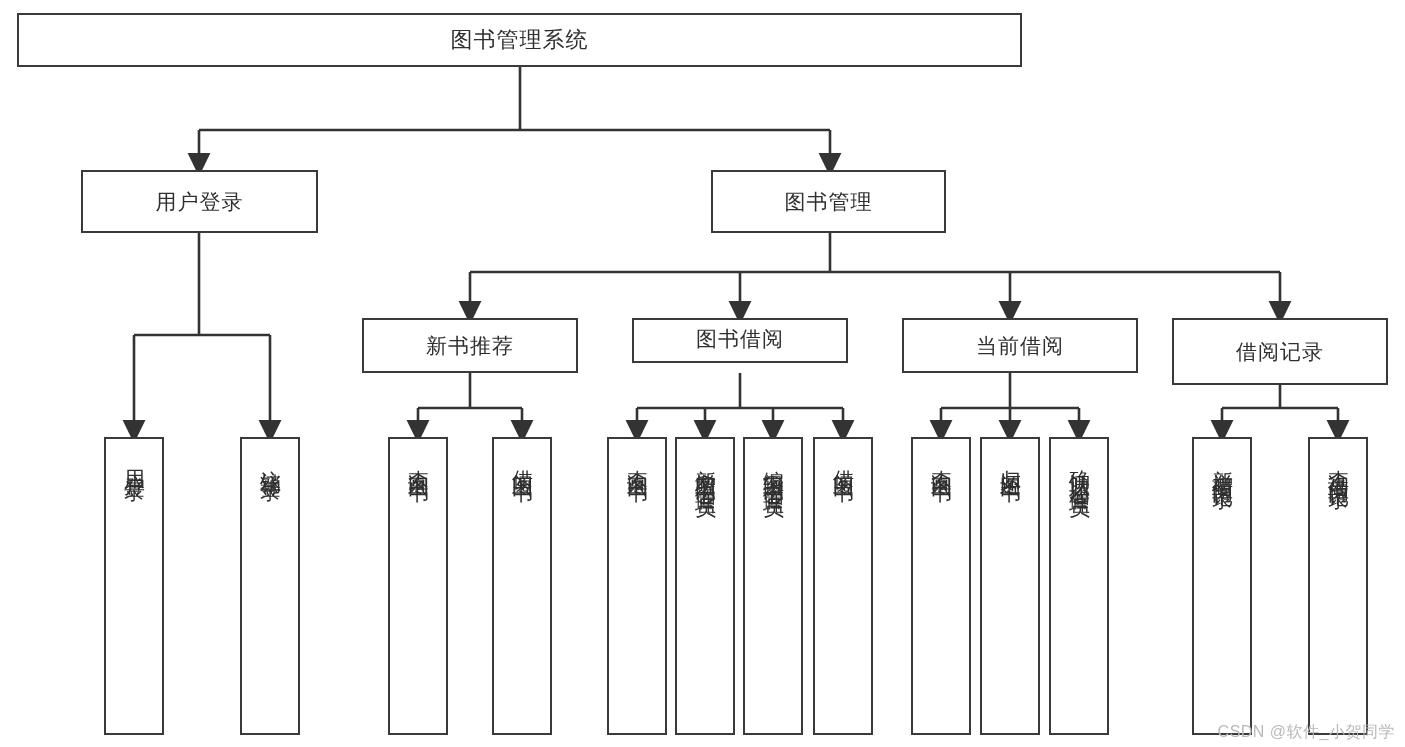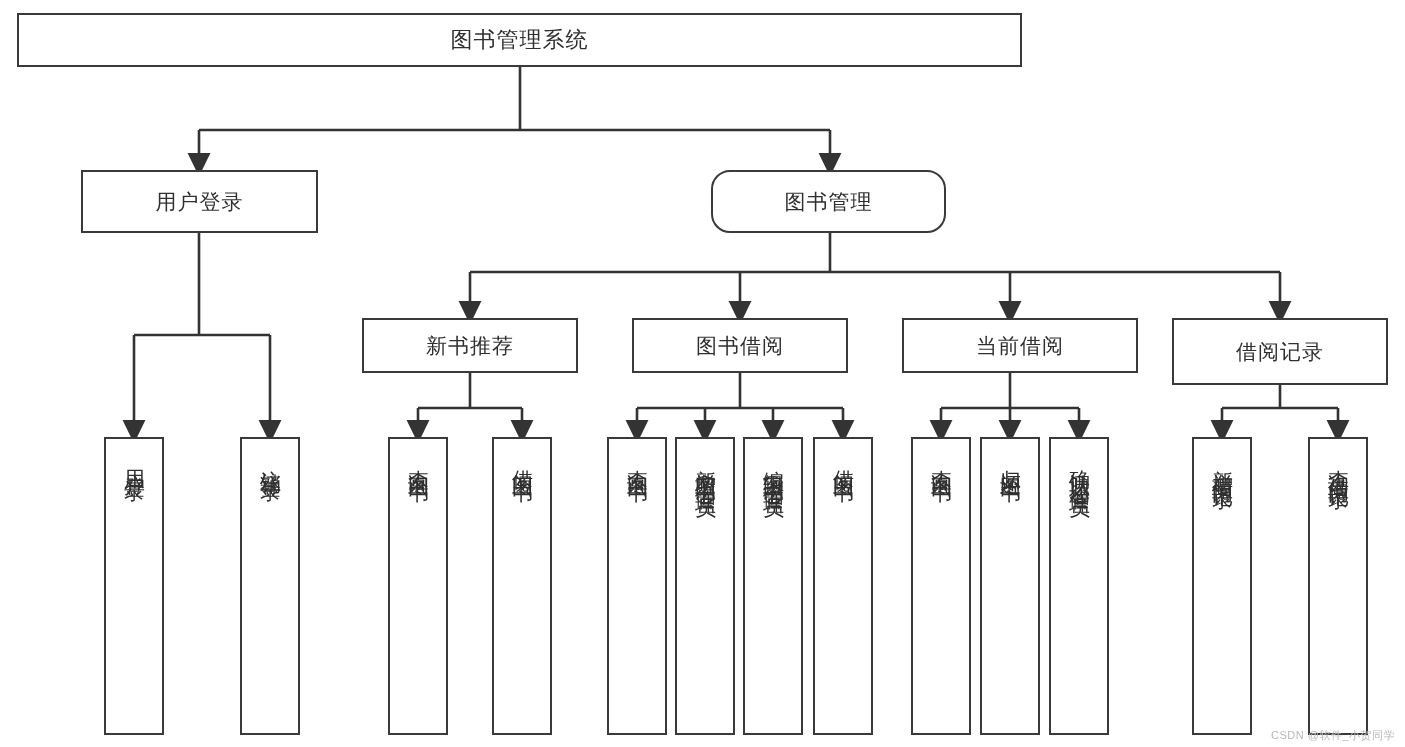--- a/index.html
+++ b/index.html
@@ -53,21 +53,21 @@
     -webkit-text-orientation:upright;
     font-size:21px;
     line-height:1.18;
     letter-spacing:4px;
     text-align:left;
   }
   .watermark{
     position:absolute;
     right:10px;
     bottom:4px;
-    font-size:11px;
+    font-size:16px;
     color:#b9b9b9;
     letter-spacing:0.5px;
     z-index:3;
     white-space:nowrap;
   }
 </style>
 </head>
 <body>
 
 <div id="canvas">
@@ -122,28 +122,28 @@
     </g>
   </svg>
 
   <div class="node h root" style="left:17px;top:13px;width:1005px;height:54px;">
     <span class="lbl">图书管理系统</span>
   </div>
 
   <div class="node h" style="left:81px;top:170px;width:237px;height:63px;">
     <span class="lbl">用户登录</span>
   </div>
-  <div class="node h" style="left:711px;top:170px;width:235px;height:63px;border-radius:19px;">
+  <div class="node h" style="left:711px;top:170px;width:235px;height:63px;">
     <span class="lbl">图书管理</span>
   </div>
 
   <div class="node h" style="left:362px;top:318px;width:216px;height:55px;text-align:right;">
     <span class="lbl">新书推荐</span>
   </div>
-  <div class="node h" style="left:632px;top:318px;width:216px;height:55px;">
+  <div class="node h" style="left:632px;top:318px;width:216px;height:45px;font-family:Liberation Mono, monospace;">
     <span class="lbl">图书借阅</span>
   </div>
   <div class="node h" style="left:902px;top:318px;width:236px;height:55px;">
     <span class="lbl">当前借阅</span>
   </div>
   <div class="node h" style="left:1172px;top:318px;width:216px;height:67px;">
     <span class="lbl">借阅记录</span>
   </div>
 
   <div class="node v" style="left:104px;top:437px;width:60px;height:298px;">

